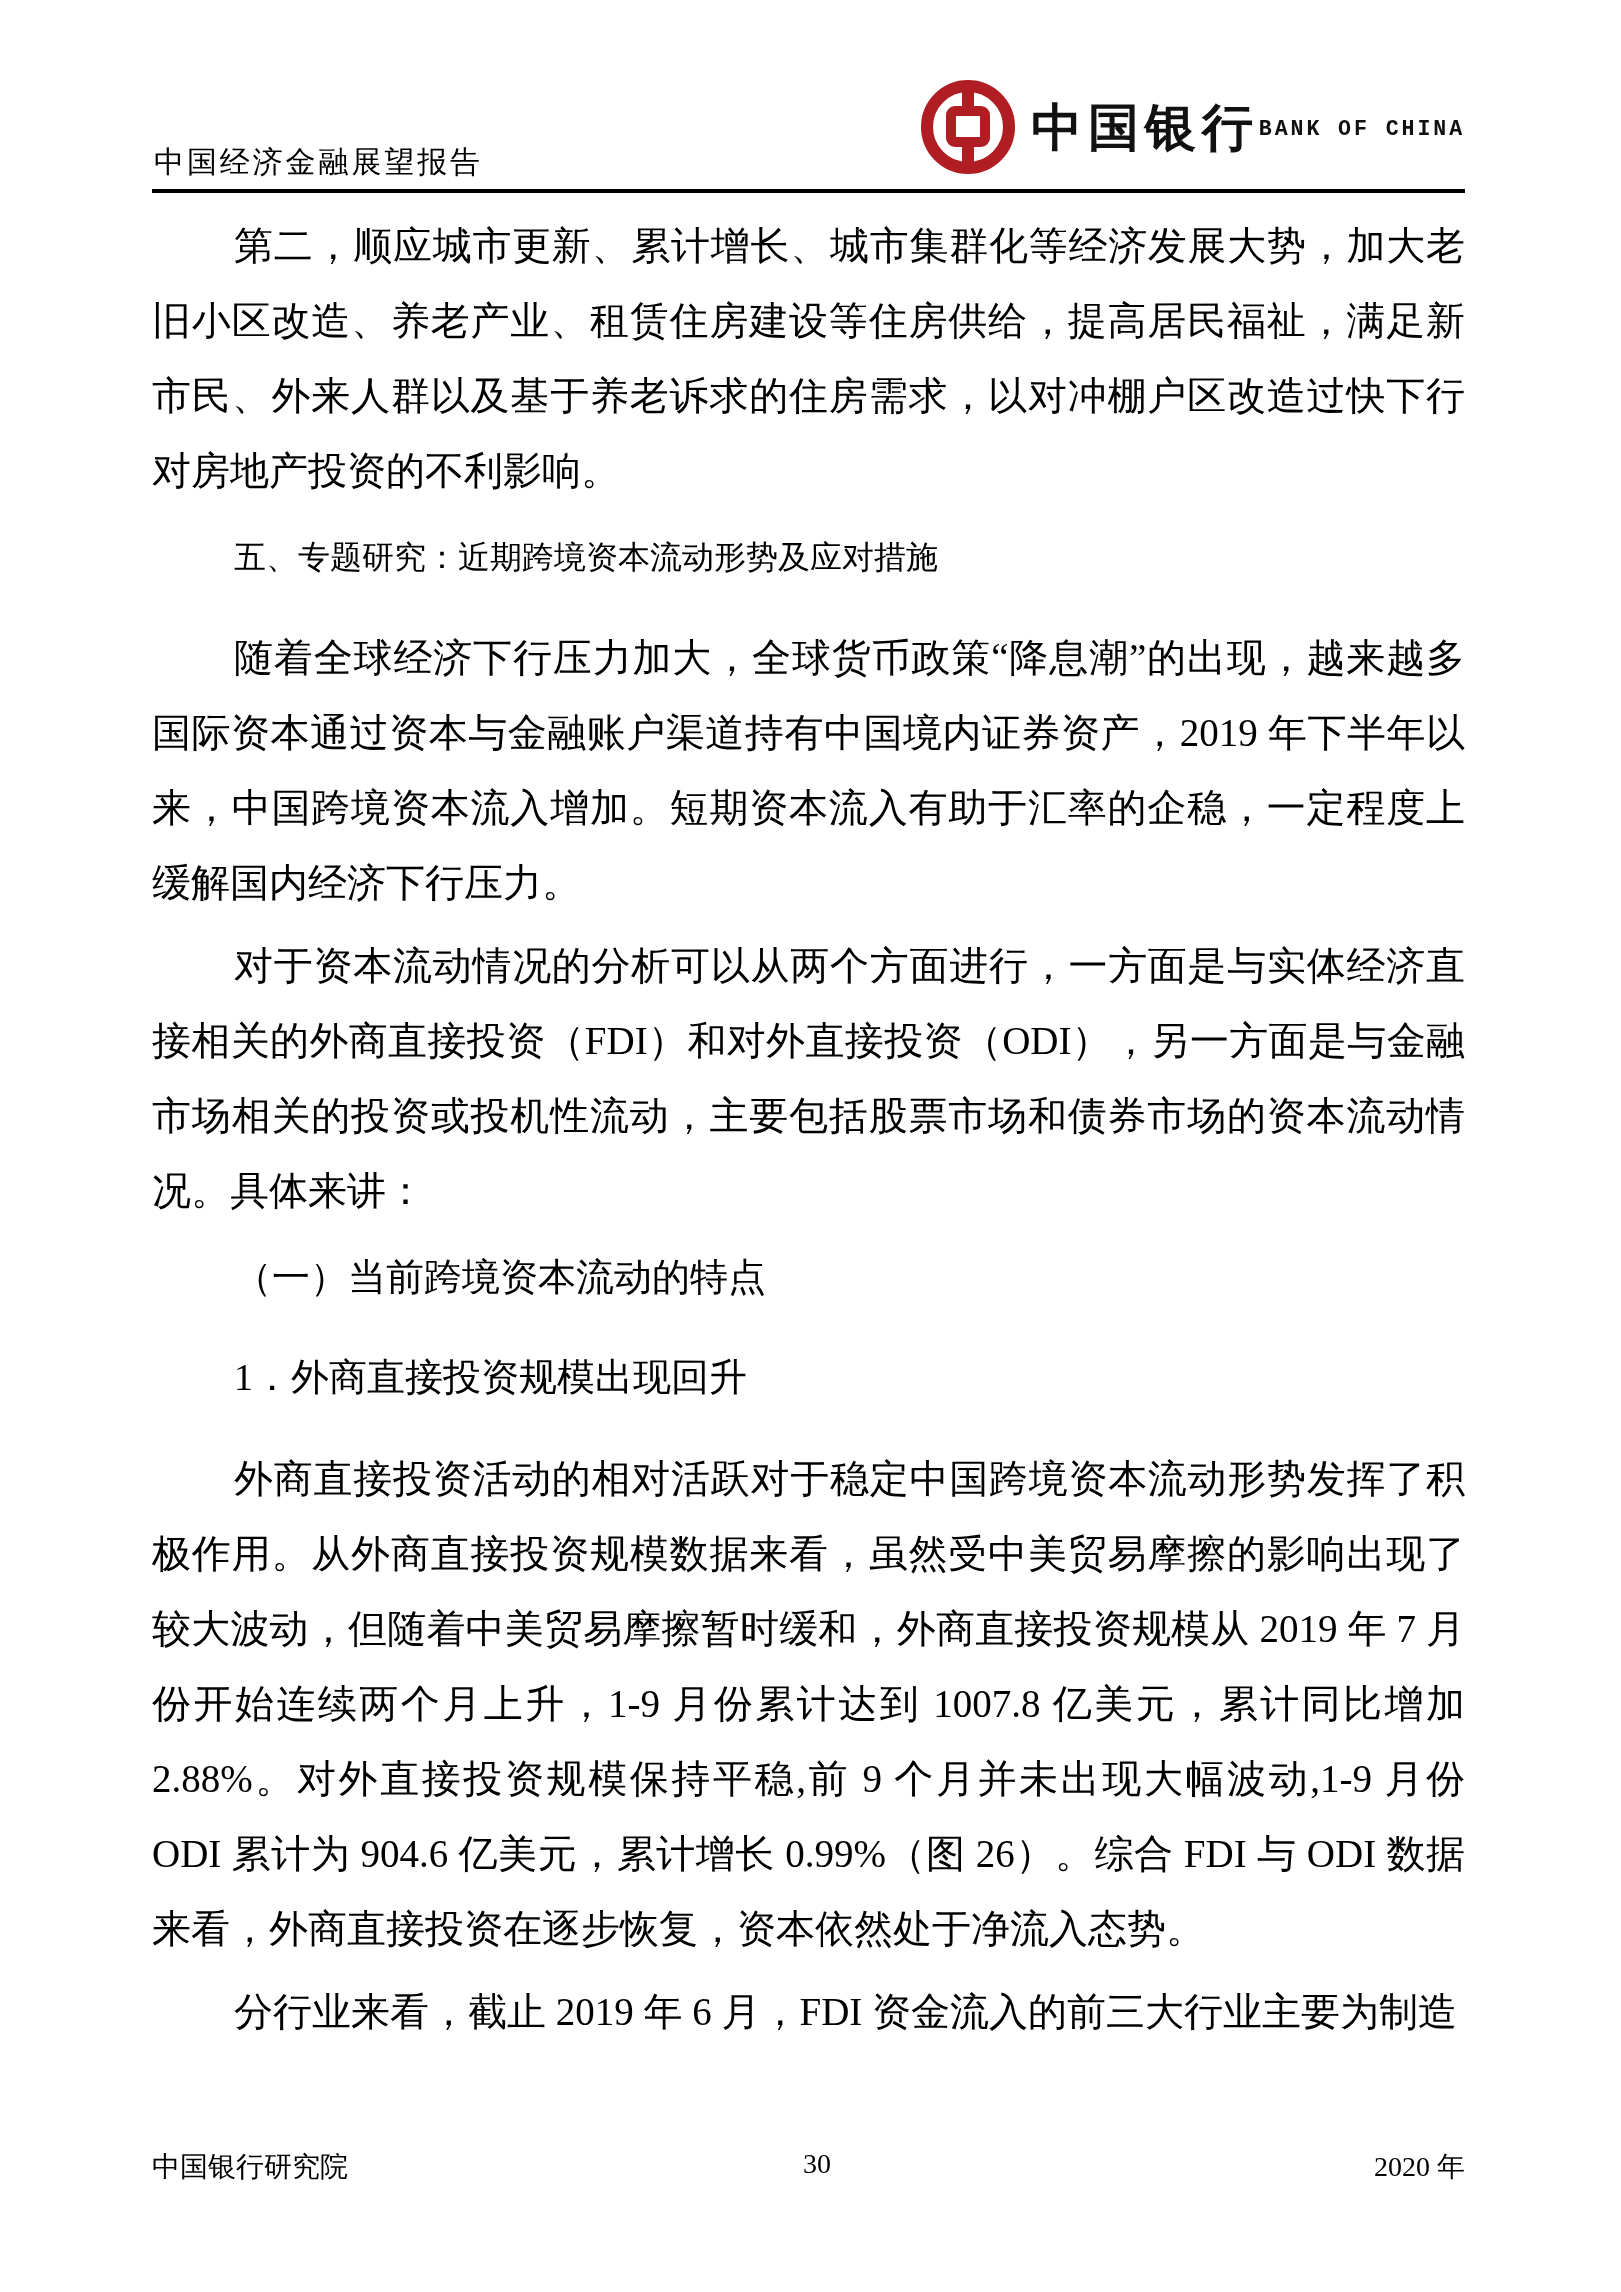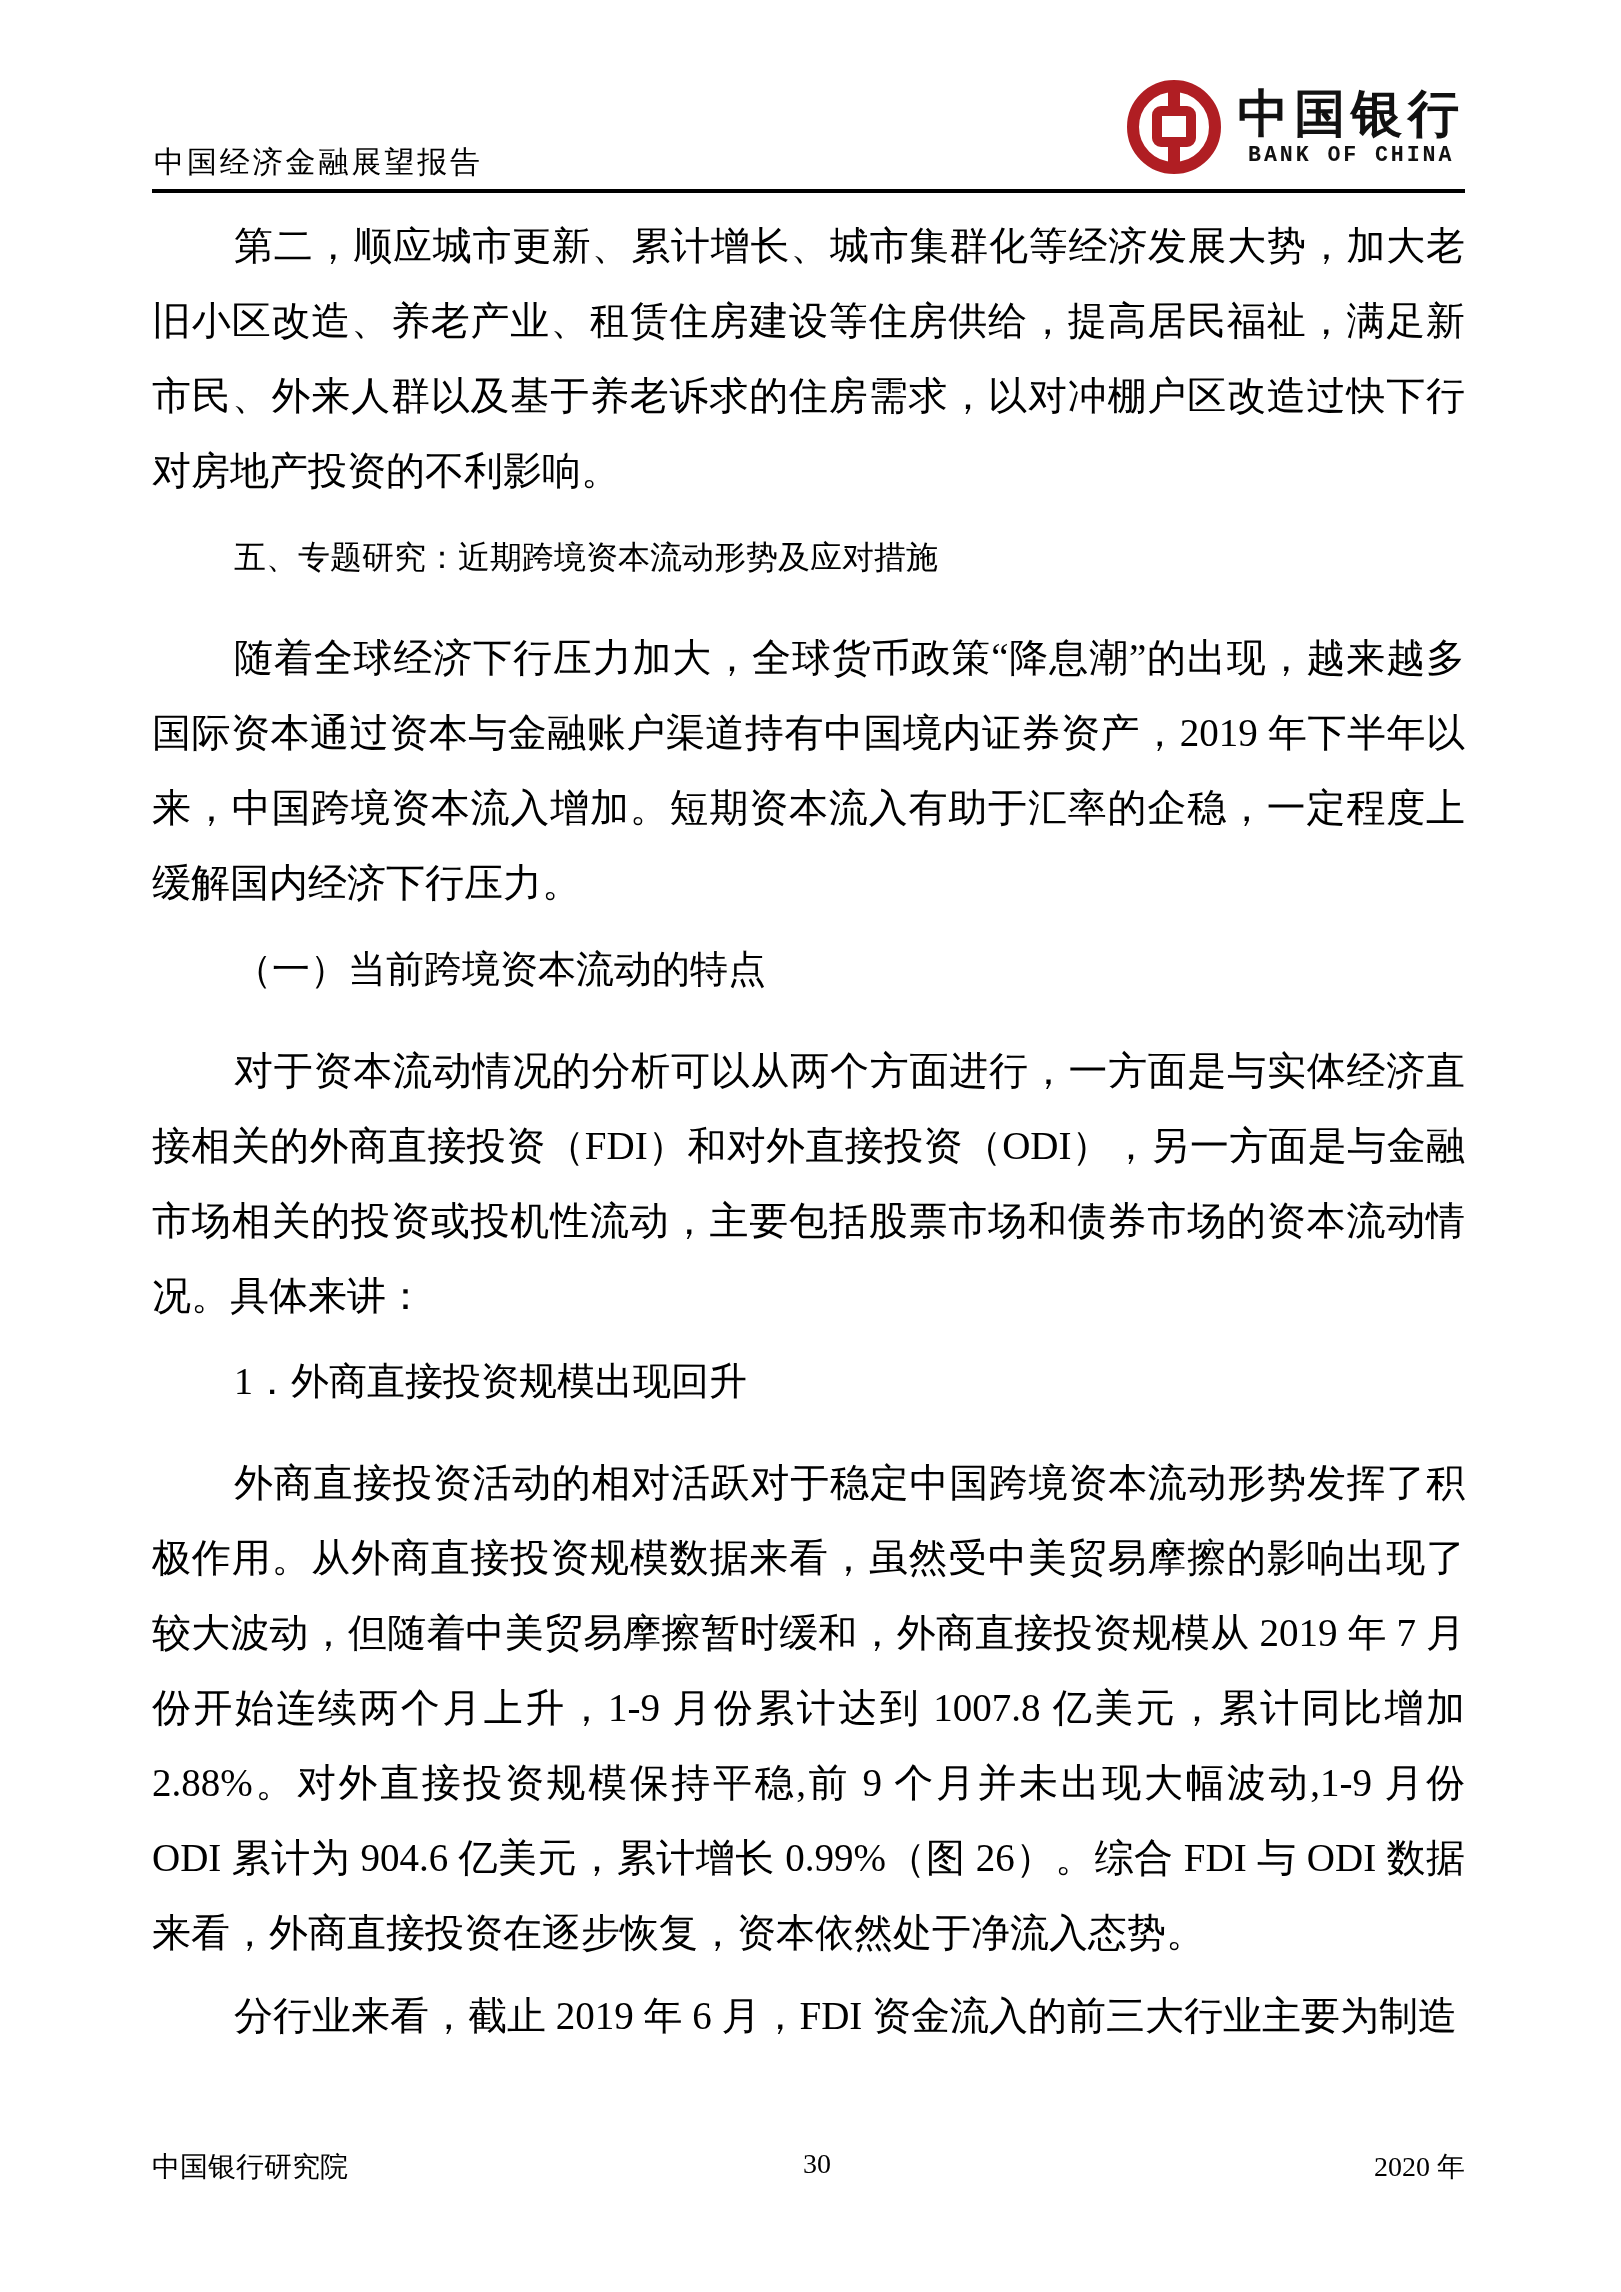--- a/index.html
+++ b/index.html
@@ -38,21 +38,21 @@
     display: flex;
     align-items: center;
   }
   .emblem {
     width: 100px;
     height: 100px;
     flex: 0 0 auto;
   }
   .logo-text {
     display: flex;
-    flex-direction: column;
+    flex-direction: row;
     align-items: center;
     margin-left: 13.7px;
   }
   .logo-cn {
     font-size: 51px;
     font-weight: bold;
     line-height: 1.0;
     letter-spacing: 5.9px;
     white-space: nowrap;
     font-family: "DejaVu Serif", serif;
@@ -127,22 +127,22 @@
         <div class="logo-cn" style="color: rgb(17, 17, 17);">中国银行</div>
         <div class="logo-en" style="color: rgb(17, 17, 17);">BANK OF CHINA</div>
       </div>
     </div>
   </div>
 
   <div class="content">
     <p class="block para"><span class="run bold">第二，</span><span class="run">顺应城市更新、累计增长、城市集群化等经济发展大势，</span><span class="run bold">加大老旧小区改造、养老产业、租赁住房建设等住房供给</span><span class="run">，提高居民福祉，满足新市民、外来人群以及基于养老诉求的住房需求，以</span><span class="run bold">对冲棚户区改造过快下行</span><span class="run">对房地产投资的不利影响。</span></p>
     <p class="block heading-section"><span class="run bold f-hei">五、专题研究：</span><span class="run bold">近期跨境资本流动形势及应对措施</span></p>
     <p class="block para"><span class="run">随着全球经济下行压力加大，全球货币政策“降息潮”的出现，越来越多国际资本通过资本与金融账户渠道持有中国境内证券资产，2019 年下半年以来，中国跨境资本流入增加。短期资本流入有助于汇率的企稳，一定程度上缓解国内经济下行压力。</span></p>
+    <p class="block para"><span class="run">对于资本流动情况的分析可以从两个方面进行，一方面是与实体经济直接相关的外商直接投资（FDI）和对外直接投资（ODI），另一方面是与金融市场相关的投资或投机性流动，主要包括股票市场和债券市场的资本流动情况。具体来讲：</span></p>
     <p class="block heading-sub"><span class="run bold">（一）当前跨境资本流动的特点</span></p>
-    <p class="block para"><span class="run">对于资本流动情况的分析可以从两个方面进行，一方面是与实体经济直接相关的外商直接投资（FDI）和对外直接投资（ODI），另一方面是与金融市场相关的投资或投机性流动，主要包括股票市场和债券市场的资本流动情况。具体来讲：</span></p>
     <p class="block heading-num"><span class="run bold">1．外商直接投资规模出现回升</span></p>
     <p class="block para"><span class="run">外商直接投资活动的相对活跃对于稳定中国跨境资本流动形势发挥了积极作用。从外商直接投资规模数据来看，虽然受中美贸易摩擦的影响出现了较大波动，但随着中美贸易摩擦暂时缓和，外商直接投资规模从 2019 年 7 月份开始连续两个月上升，1-9 月份累计达到 1007.8 亿美元，累计同比增加 2.88%。对外直接投资规模保持平稳,前 9 个月并未出现大幅波动,1-9 月份 ODI 累计为 904.6 亿美元，累计增长 0.99%（图 26）。</span><span class="run bold">综合 FDI 与 ODI 数据来看，外商直接投资在逐步恢复，资本依然处于净流入态势。</span></p>
     <p class="block para"><span class="run bold">分行业来看，截止 2019 年 6 月，FDI 资金流入的前三大行业主要为制造</span></p>
   </div>
 
   <div class="footer">
     <div class="footer-center">30</div>
     <div class="footer-left">中国银行研究院</div>
     <div class="footer-right">2020 年</div>
   </div>

